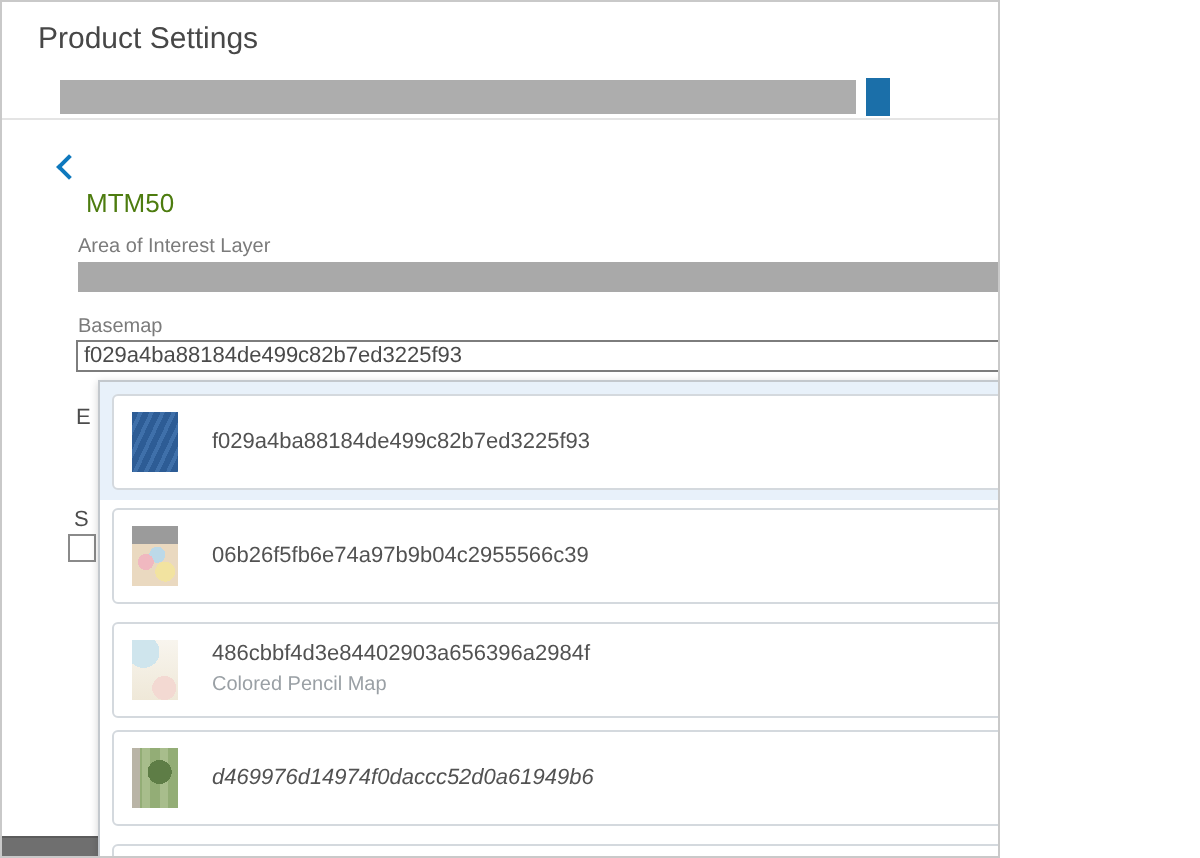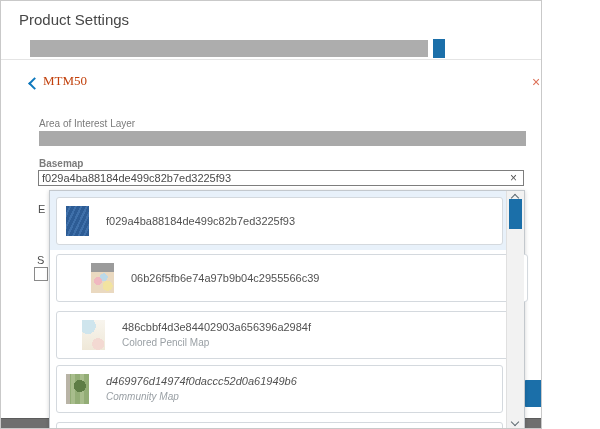--- a/index.html
+++ b/index.html
@@ -1,39 +1,39 @@
 <!DOCTYPE html>
 <html><head>
 <meta charset="utf-8">
 <style>
   html,body { margin:0; padding:0; background:#fff; }
   .screen {
-    position:relative; width:542px; height:429px; overflow:hidden;
+    position:relative; width:500px; height:429px; overflow:hidden;
     background:#ffffff; border:1px solid #c9c9c9; box-sizing:border-box;
     font-family:"Liberation Sans", sans-serif;
   }
   .abs { position:absolute; }
 
   
   .title { left:18px; top:10px; font-size:15px; color:#474747; }
   .header-gray-bar { left:29px; top:39px; width:398px; height:17px; background:#adadad; }
   .header-blue-chip { left:432px; top:38px; width:12px; height:19px; background:#1b6fa9; }
   .header-sep { left:0; top:58px; width:584px; height:1px; background:#e4e4e4; }
 
   
   .back-chevron { left:29px; top:78px; width:7px; height:7px;
     border-left:2px solid #0e78bd; border-bottom:2px solid #0e78bd; transform:rotate(45deg); }
-  .back-label { left:42px; top:72px; font-size:13px; color:#c2410c;font-family:Liberation Serif, serif; }
+  .back-label { left:42px; top:93px; font-size:13px; color:#4d7c0f; }
   .close-x { left:531px; top:74px; font-size:14px; color:#dd7057; line-height:14px; cursor:pointer; }
 
   
   .field-label { font-size:10px; color:#7b7b7b; }
   .aoi-label { left:38px; top:117px;text-align:center; }
   .aoi-bar { left:38px; top:130px; width:487px; height:15px; background:#a9a9a9; }
-  .bm-label { left:38px; top:157px;font-weight:bold; }
+  .bm-label { left:38px; top:157px; }
   .bm-input { left:37px; top:169px; width:484px; height:14px; background:#fff;
     border:1px solid #7d7d7d; }
   .bm-value { position:absolute; left:3px; top:1px; font-size:11px; color:#4a4a4a; line-height:13px; white-space:nowrap; }
   .bm-clear { position:absolute; right:6px; top:0; font-size:12px; color:#555; line-height:14px; cursor:pointer; }
 
   
   .clip-e { left:37px; top:202px; font-size:11px; color:#4c4c4c; }
   .clip-s { left:36px; top:253px; font-size:11px; color:#4c4c4c; }
   .clip-checkbox { left:33px; top:266px; width:12px; height:12px; background:#fff; border:1px solid #8a8a8a; }
 
@@ -59,21 +59,21 @@
     box-shadow:0 1px 4px rgba(0,0,0,0.18); }
   .dd-highlight { position:absolute; left:0; top:0; right:18px; height:59px; background:#e8f1fa; }
   .dd-scroll { position:absolute; right:0; top:0; bottom:0; width:18px; background:#f2f2f2;
     border-left:1px solid #e0e0e0; box-sizing:border-box; }
   .dd-up   { position:absolute; left:5px; top:4px; }
   .dd-down { position:absolute; left:5px; bottom:5px; }
   .dd-thumb { position:absolute; left:2px; right:2px; top:8px; height:30px; background:#1b6fa9; }
 
   .dd-card { position:absolute; left:6px; width:445px; height:46px; background:#fff;
     border:1px solid #d4d9de; border-radius:3px; display:flex; align-items:center; cursor:pointer; }
-  .c1 { top:6px; } .c2 { top:63px;padding-left:25px; } .c3 { top:120px;padding-left:16px; } .c4 { top:174px;font-style:italic; } .c5 { top:231px; }
+  .c1 { top:6px; } .c2 { top:63px; } .c3 { top:120px; } .c4 { top:174px;font-style:italic; } .c5 { top:231px; }
   .dd-thumbimg { width:23px; height:30px; margin-left:9px; flex:0 0 auto; }
   .dd-text { margin-left:17px; }
   .dd-id { font-size:11px; color:#525252; line-height:13px; }
   .dd-title { font-size:10px; color:#9aa0a5; line-height:12px; margin-top:3px; }
 
   .th-blueprint { background:repeating-linear-gradient(115deg,#2d5c95 0 3px,#3f70aa 3px 5px); }
   .th-charted { background:
     radial-gradient(circle at 30% 60%, #f0b8c0 0 4px, transparent 4px),
     radial-gradient(circle at 72% 76%, #f2e3a0 0 5px, transparent 5px),
     radial-gradient(circle at 55% 48%, #bcd9e8 0 4px, transparent 4px),
@@ -144,21 +144,20 @@
       <div class="dd-text">
         <div class="dd-id">486cbbf4d3e84402903a656396a2984f</div>
         <div class="dd-title">Colored Pencil Map</div>
       </div>
     </div>
 
     <div class="dd-card c4">
       <div class="dd-thumbimg th-community"></div>
       <div class="dd-text">
         <div class="dd-id">d469976d14974f0daccc52d0a61949b6</div>
-        <div class="dd-title">Community Map</div>
       </div>
     </div>
 
     <div class="dd-card c5"></div>
 
     <div class="dd-scroll">
       <span class="chv up dd-up"></span>
       <div class="dd-thumb"></div>
       <span class="chv down dd-down"></span>
     </div>

